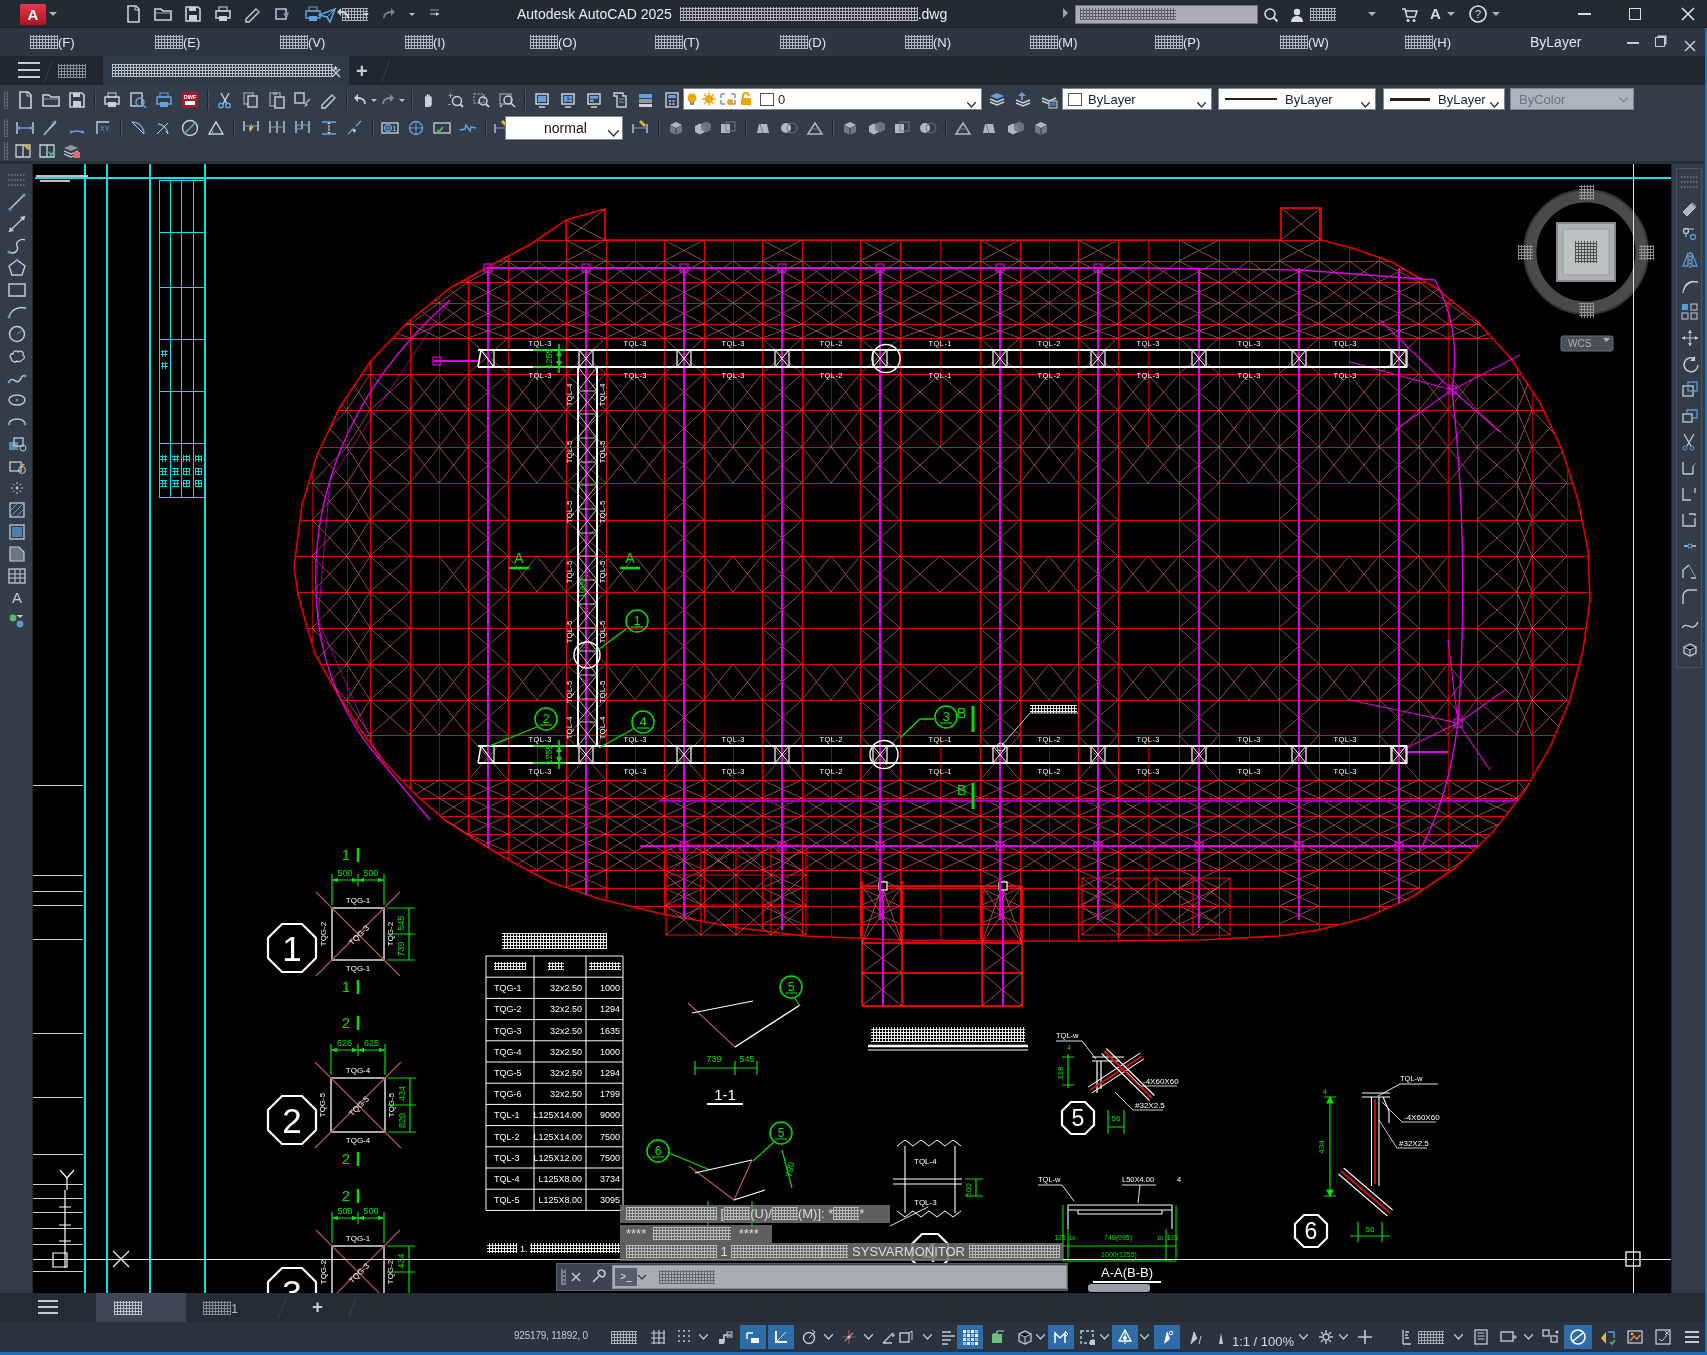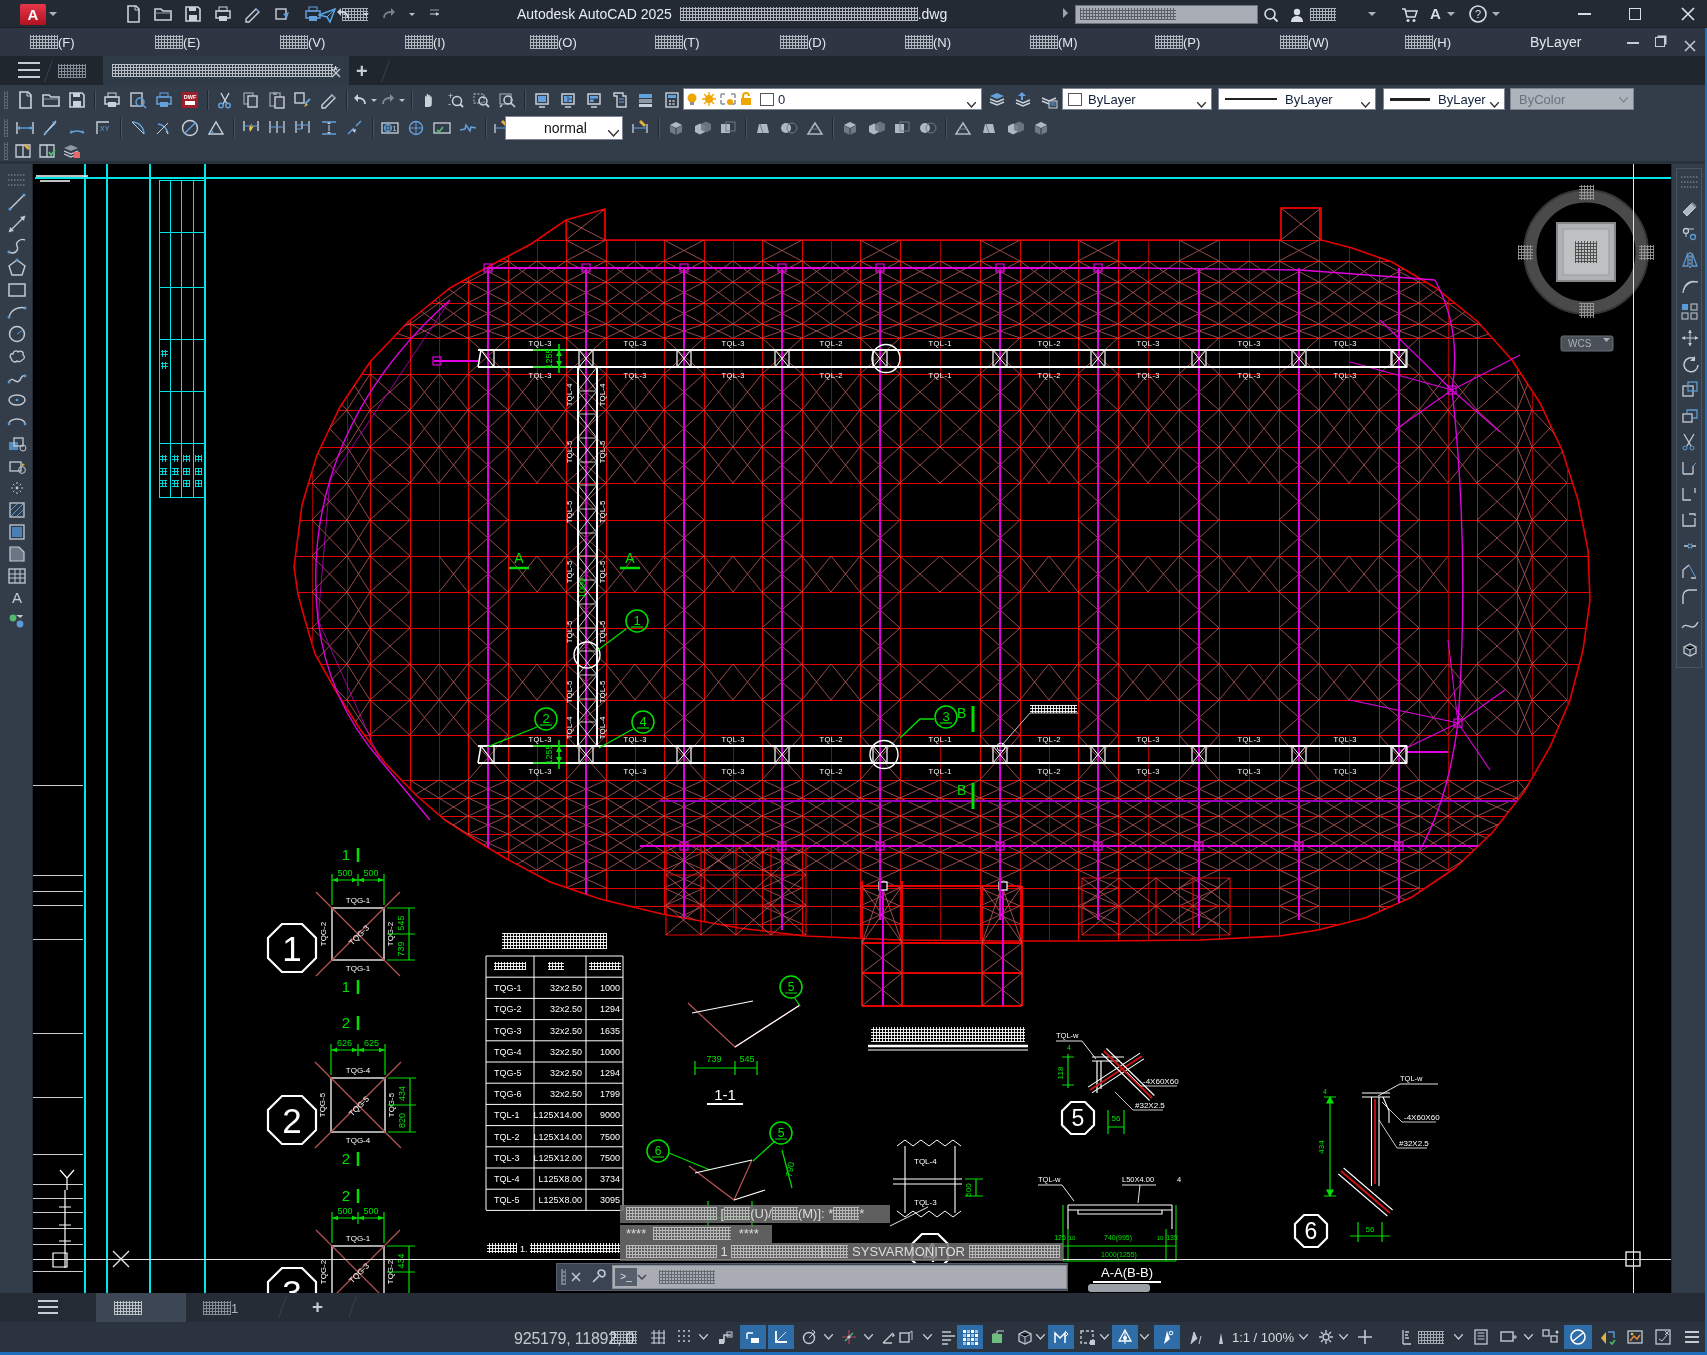--- a/index.html
+++ b/index.html
@@ -1332,21 +1332,21 @@
 <div class="abs" style="left:0;top:1293px;width:1707px;height:29px;background:#252c36"></div>
 <div class="abs" style="left:38px;top:1300px;width:20px;height:14px;background:repeating-linear-gradient(0deg,#c6ccd4 0 2px,transparent 2px 6px)"></div>
 <div class="abs" style="left:96px;top:1293px;width:90px;height:29px;background:#3c4654"></div>
 <div class="abs" style="left:114px;top:1300px;color:#f0f3f7;font-size:14px"><i class="zh" style="width:28px;height:14px;"></i></div>
 <div class="abs" style="left:203px;top:1300px;color:#aab3bd;font-size:14px"><i class="zh" style="width:28px;height:14px;"></i><span style="font-size:13px">1</span></div>
 <div class="abs" style="left:282px;top:1297px;width:1px;height:20px;background:#3a424d;transform:skewX(-20deg)"></div>
 <div class="abs" style="left:312px;top:1296px;color:#c6ccd4;font-size:19px;font-weight:bold">+</div>
 <div class="abs" style="left:352px;top:1297px;width:1px;height:20px;background:#3a424d;transform:skewX(-20deg)"></div>
 <div class="abs" style="left:0;top:1322px;width:1707px;height:30px;background:#2b333e"></div>
 <div class="abs" style="left:0;top:1352px;width:1707px;height:3px;background:#1d6fbe"></div>
-<div class="abs" style="left:514px;top:1330px;color:#c3cad2;font-size:16px;letter-spacing:-0.2px">925179, 11892, 0</div>
+<div class="abs" style="left:514px;top:1330px;color:#c3cad2;font-size:10px;letter-spacing:-0.2px">925179, 11892, 0</div>
 <div class="abs" style="left:607px;top:1325px;width:34px;height:24px;background:transparent;display:flex;align-items:center;justify-content:center">
       <span style="color:#dfe3e8;font-size:13px"><i class="zh" style="width:26px;height:13px;"></i></span>
     </div>
 <div class="abs" style="left:645px;top:1325px;width:26px;height:24px;background:transparent;display:flex;align-items:center;justify-content:center">
       <svg class="ic" width="18" height="18" viewBox="0 0 18 18">
         <path d="M5 2v14M10 2v14M15 2v14M2 5h14M2 10h14M2 15h14" stroke="#c2cad4" stroke-width="1.2"></path>
       </svg>
     </div>
 <div class="abs" style="left:673px;top:1325px;width:24px;height:24px;background:transparent;display:flex;align-items:center;justify-content:center">
       <svg class="ic" width="18" height="18" viewBox="0 0 18 18">
@@ -1505,21 +1505,21 @@
 <div class="abs" style="left:1182px;top:1325px;width:26px;height:24px;background:transparent;display:flex;align-items:center;justify-content:center">
       <svg class="ic" width="18" height="18" viewBox="0 0 18 18">
         <path d="M5 16L8 4l3 7M13 16l2-8" fill="#c2cad4" stroke="#c2cad4"></path>
       </svg>
     </div>
 <div class="abs" style="left:1208px;top:1325px;width:26px;height:24px;background:transparent;display:flex;align-items:center;justify-content:center">
       <svg class="ic" width="18" height="18" viewBox="0 0 18 18">
         <path d="M7 16L9 5l2 11z" fill="#c2cad4"></path>
       </svg>
     </div>
-<div class="abs" style="left:1227px;top:1325px;width:72px;height:24px;background:transparent;display:flex;align-items:center;justify-content:center">
+<div class="abs" style="left:1227px;top:1325px;width:72px;height:24px;background:transparent;display:flex;align-items:flex-end;justify-content:center">
       <span style="color:#d6dae0;font-size:13px">1:1 / 100%</span>
     </div>
 <div class="abs" style="left:1297px;top:1325px;width:12px;height:24px;background:transparent;display:flex;align-items:center;justify-content:center">
       <svg class="ic" width="9" height="6" viewBox="0 0 9 6">
         <path d="M0 0l4.5 5L9 0" fill="none" stroke="#c2cad4" stroke-width="1.3"></path>
       </svg>
     </div>
 <div class="abs" style="left:1313px;top:1325px;width:26px;height:24px;background:transparent;display:flex;align-items:center;justify-content:center">
       <svg class="ic" width="18" height="18" viewBox="0 0 18 18">
         <circle cx="9" cy="9" r="3" fill="none" stroke="#c2cad4" stroke-width="1.4"></circle>

